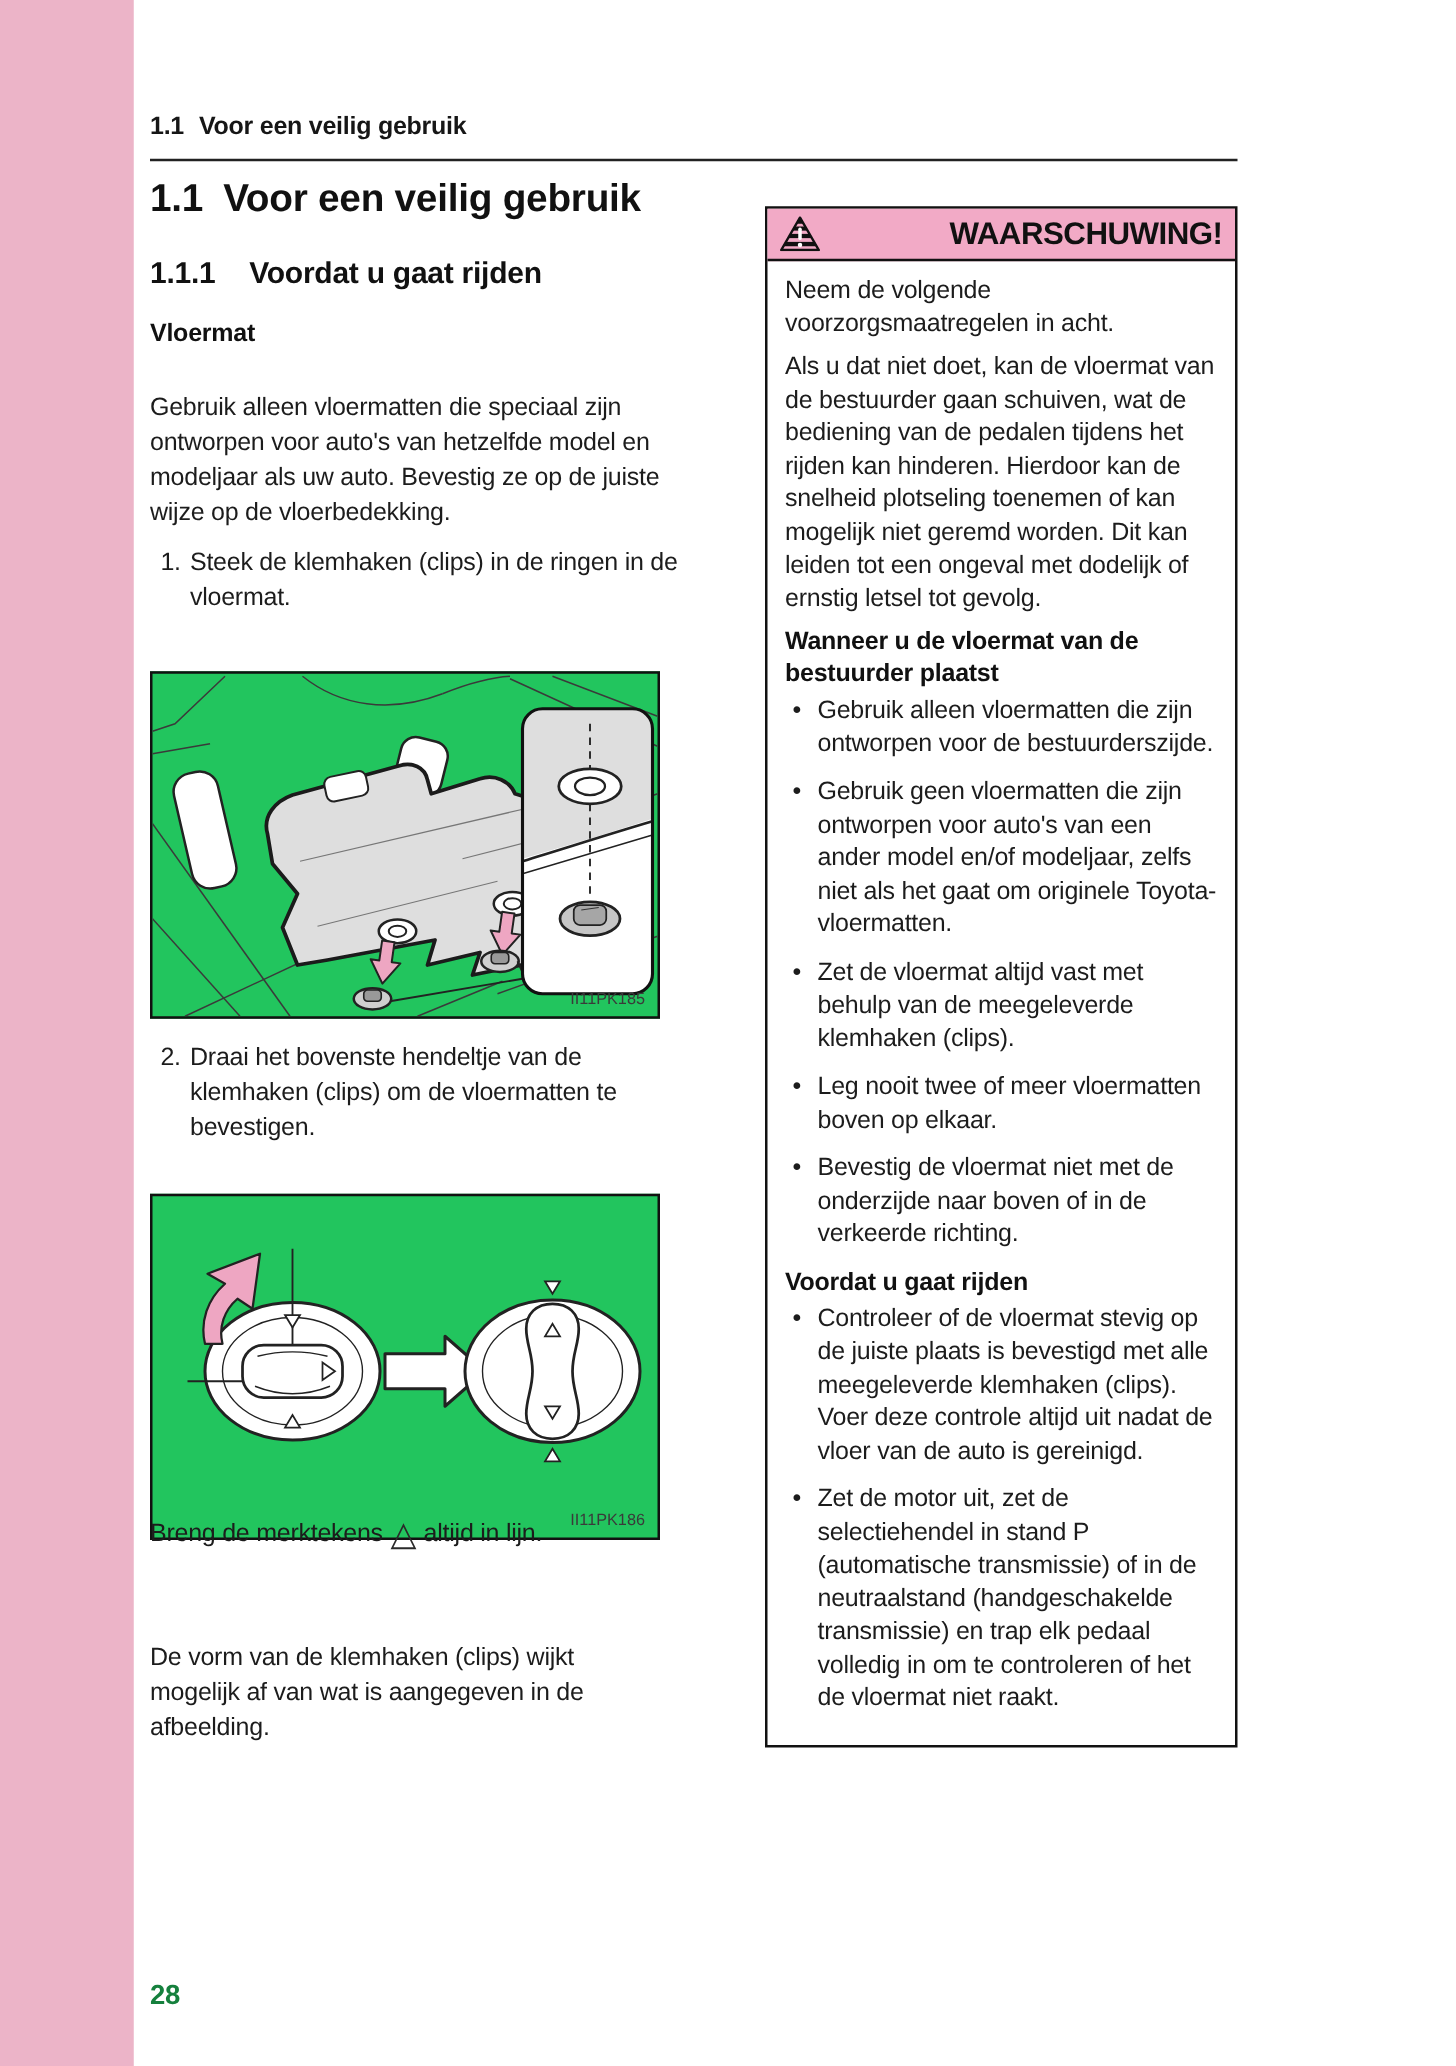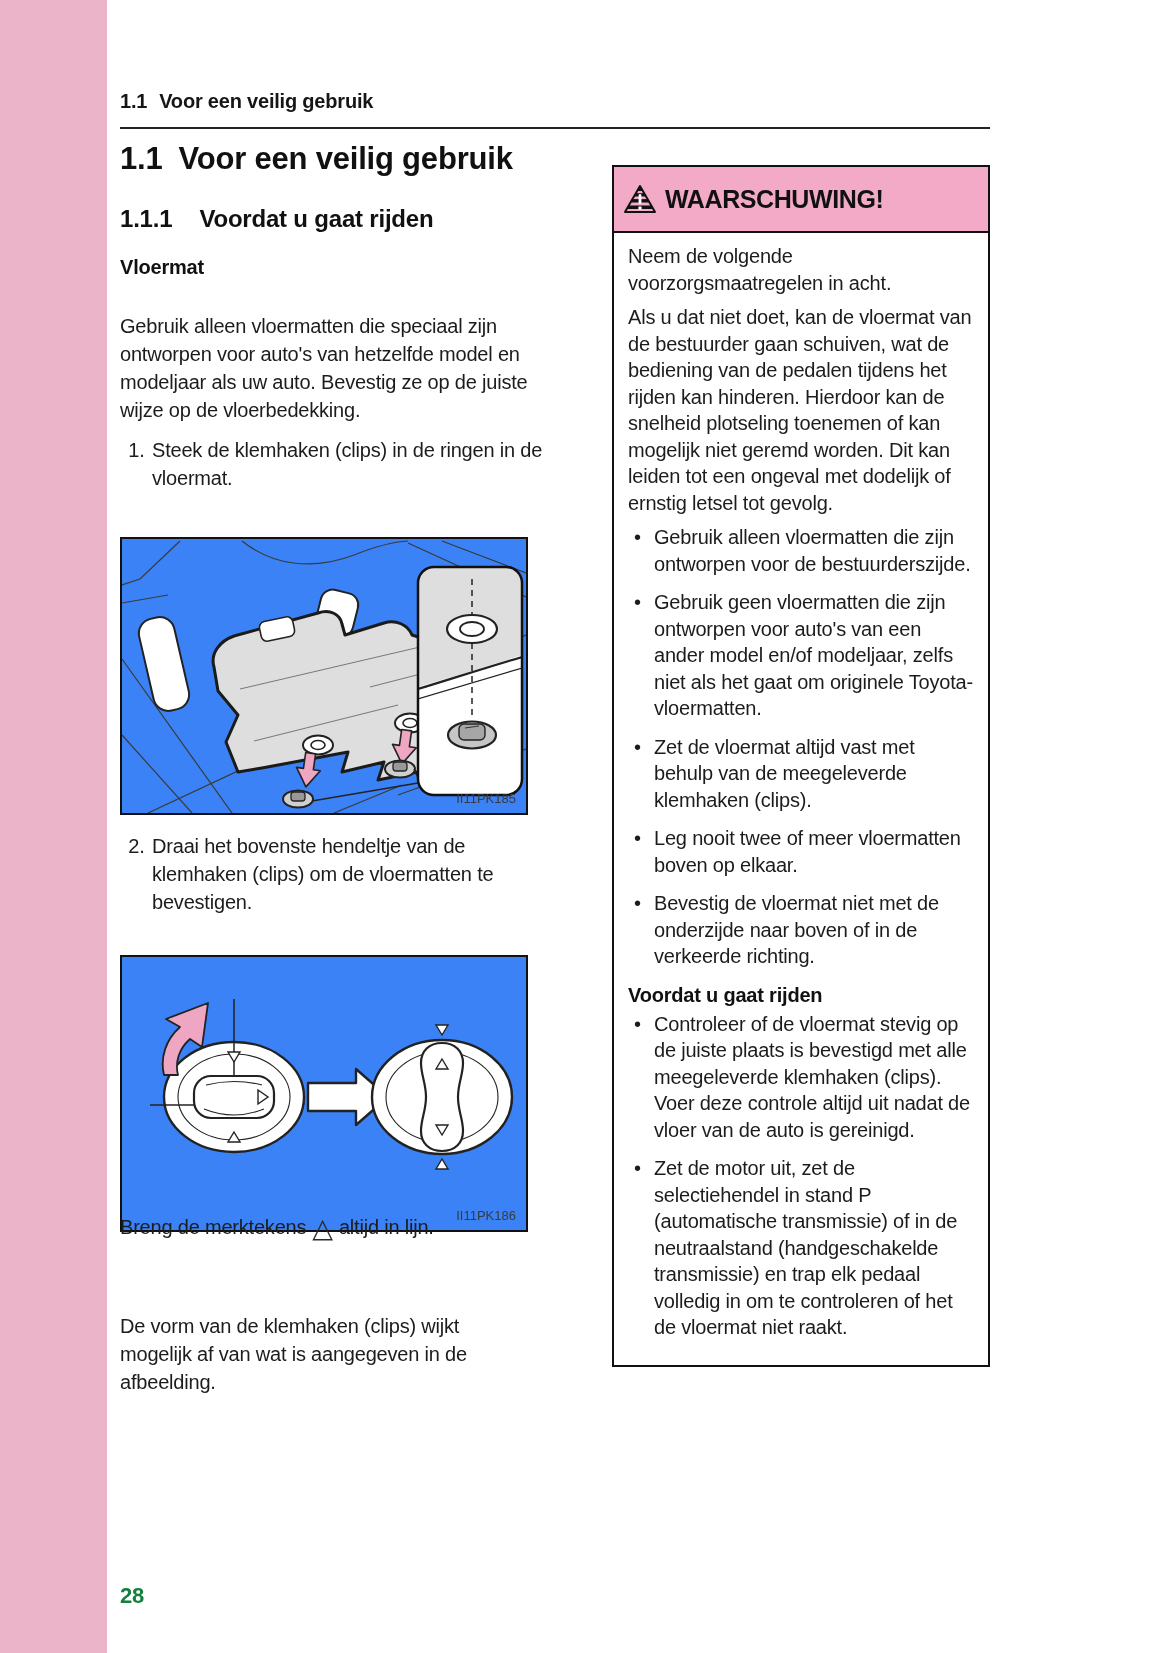--- a/index.html
+++ b/index.html
@@ -19,32 +19,32 @@
   .section-heading .num{margin-right:27px;}
   .sub-heading{position:absolute;left:120px;top:256px;font-size:20px;font-weight:bold;color:#111;}
 
   .body-text{font-size:20px;line-height:28px;color:#1c1c1c;}
   .intro{position:absolute;left:120px;top:292px;width:408px;}
   ol.steps{margin:0;padding-left:30px;}
   ol.steps li{padding-left:2px;}
   .step1{position:absolute;left:120px;top:436px;width:400px;}
   .step2{position:absolute;left:120px;top:832px;width:400px;}
 
-  .figure{position:absolute;left:120px;width:408px;border:2px solid #111;background:#3b82f6;box-sizing:border-box;}
+  .figure{position:absolute;left:120px;width:408px;border:2px solid #111;background:#22c55e;box-sizing:border-box;}
   .figure1{top:537px;height:278px;}
   .figure2{top:955px;height:277px;}
   .figure svg{display:block;width:100%;height:100%;}
   .fig-label{position:absolute;right:10px;bottom:7px;font-size:13px;color:#3a3a3a;letter-spacing:0;}
 
   .align-note{position:absolute;left:120px;top:1180px;width:408px;font-size:20px;line-height:30px;margin-top:32px;}
   .align-note .tri{font-size:27px;line-height:20px;vertical-align:-3px;padding:0 6px;color:#2a2a2a;}
   .shape-note{position:absolute;left:120px;top:1292px;width:408px;}
 
   .warning{position:absolute;left:612px;top:165px;width:378px;border:2.5px solid #111;background:#fff;box-sizing:border-box;}
-  .warning-header{display:flex;align-items:center;gap:9px;background:#f2aac6;border-bottom:2.5px solid #111;padding:14px 10px;height:36px;box-sizing:content-box;}
+  .warning-header{display:flex;align-items:center;gap:9px;background:#f2aac6;border-bottom:2.5px solid #111;padding:2px 10px;height:36px;box-sizing:content-box;justify-content:space-between;}
   .warning-header .w-title{font-size:25px;font-weight:bold;color:#111;letter-spacing:-0.4px;}
   .warning-body{padding:10px 12px 12px 14px;}
   .warning-body p{margin:0 0 8px;font-size:20px;line-height:26.5px;}
   .warning-body h4{margin:2px 0 3px;font-size:20px;line-height:26px;font-weight:bold;color:#111;}
   ul.wbullets{list-style:none;margin:0 0 6px;padding:0 0 0 26px;}
   ul.wbullets li{position:relative;margin:0 0 12px;font-size:20px;line-height:26.5px;}
   ul.wbullets li::before{content:"\2022";position:absolute;left:-20px;top:0;font-size:20px;color:#1c1c1c;}
 
   .page-number{position:absolute;left:120px;top:1583px;font-size:22px;font-weight:bold;color:#15803d;}
 </style>
@@ -190,20 +190,21 @@
       </g>
       <path d="M16 1 L31 27 L1 27 Z" fill="none" stroke="#111" stroke-width="2" stroke-linejoin="round"></path>
       <rect x="14.6" y="9" width="2.8" height="10" rx="1.4" fill="#fff"></rect>
       <circle cx="16" cy="23" r="1.8" fill="#fff"></circle>
     </svg>
     <span class="w-title">WAARSCHUWING!</span>
   </div>
   <div class="warning-body">
     <p>Neem de volgende voorzorgsmaatregelen in acht.</p>
     <p>Als u dat niet doet, kan de vloermat van de bestuurder gaan schuiven, wat de bediening van de pedalen tijdens het rijden kan hinderen. Hierdoor kan de snelheid plotseling toenemen of kan mogelijk niet geremd worden. Dit kan leiden tot een ongeval met dodelijk of ernstig letsel tot gevolg.</p>
+    <h4>Wanneer u de vloermat van de bestuurder plaatst</h4>
     <ul class="wbullets">
         <li>Gebruik alleen vloermatten die zijn ontworpen voor de bestuurderszijde.</li>
         <li>Gebruik geen vloermatten die zijn ontworpen voor auto's van een ander model en/of modeljaar, zelfs niet als het gaat om originele Toyota-vloermatten.</li>
         <li>Zet de vloermat altijd vast met behulp van de meegeleverde klemhaken (clips).</li>
         <li>Leg nooit twee of meer vloermatten boven op elkaar.</li>
         <li>Bevestig de vloermat niet met de onderzijde naar boven of in de verkeerde richting.</li>
       </ul>
     <h4>Voordat u gaat rijden</h4>
     <ul class="wbullets">
         <li>Controleer of de vloermat stevig op de juiste plaats is bevestigd met alle meegeleverde klemhaken (clips). Voer deze controle altijd uit nadat de vloer van de auto is gereinigd.</li>

